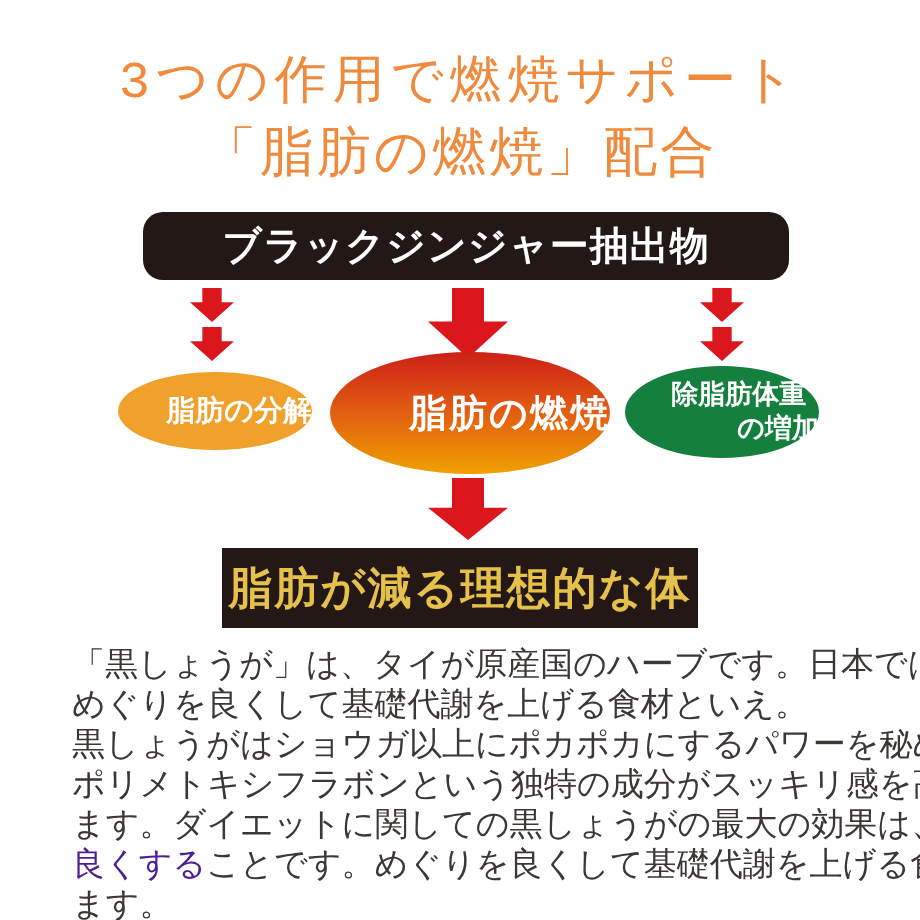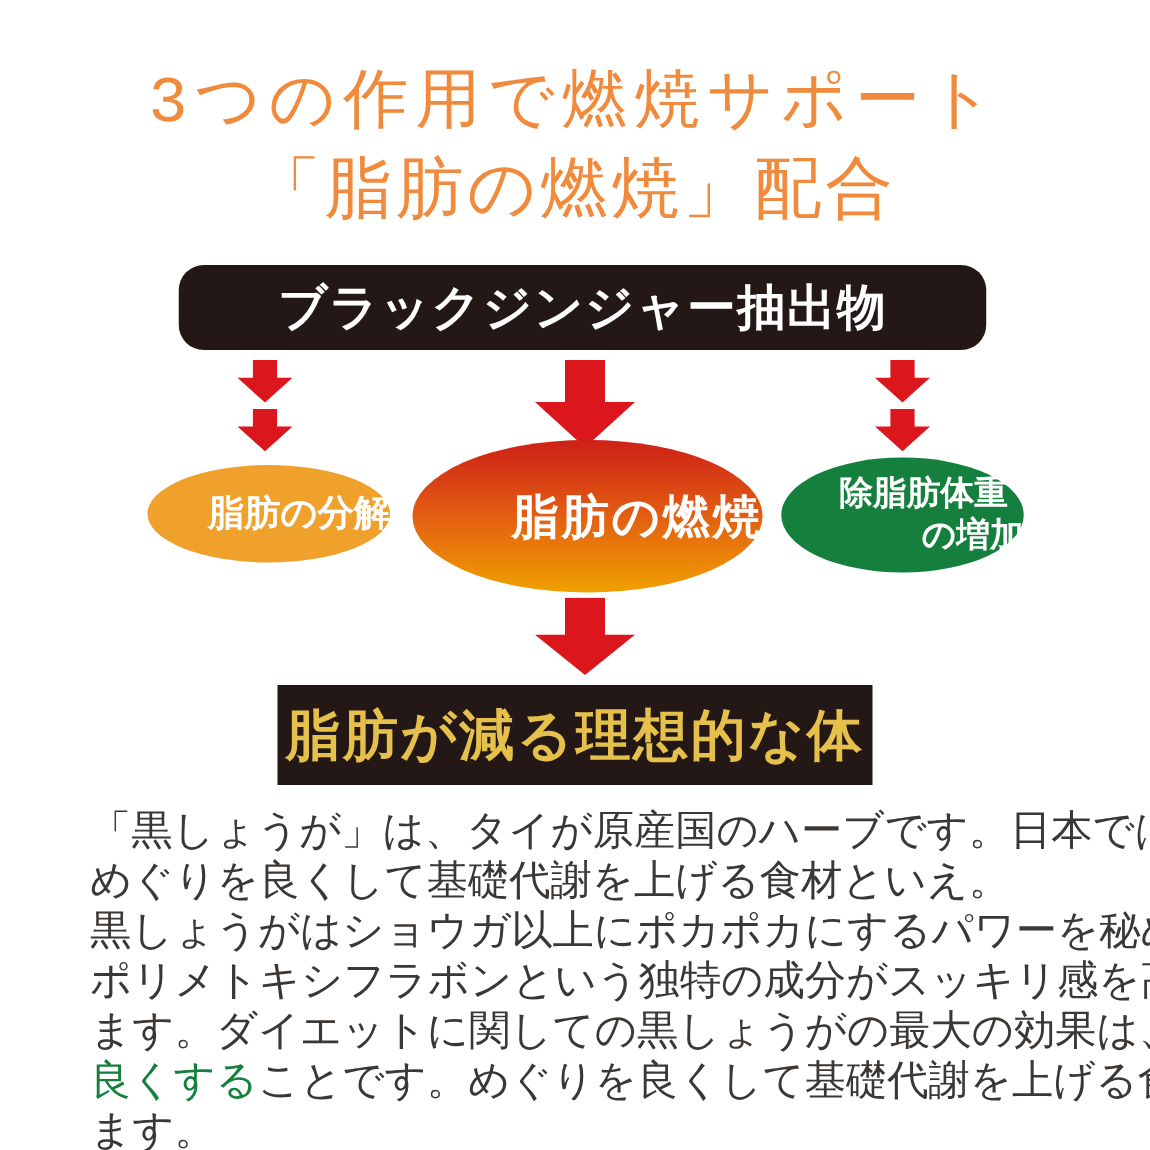--- a/index.html
+++ b/index.html
@@ -117,21 +117,21 @@
   .body-text {
     position: absolute;
     left: 72px; top: 644px;
     width: 800px;
     color: #3b3734;
     font-size: 33px;
     line-height: 40px;
     letter-spacing: 0px;
   }
   .body-line { white-space: nowrap; }
-  .red-text { color: #15803d; }
+  .red-text { color: #4c1d95; }
 </style>
 </head>
 <body>
 
 <div class="stage">
 
   <div class="title">
     <div class="title-line1">3つの作用で燃焼サポート</div>
     <div class="title-line2">「脂肪の燃焼」配合</div>
   </div>

